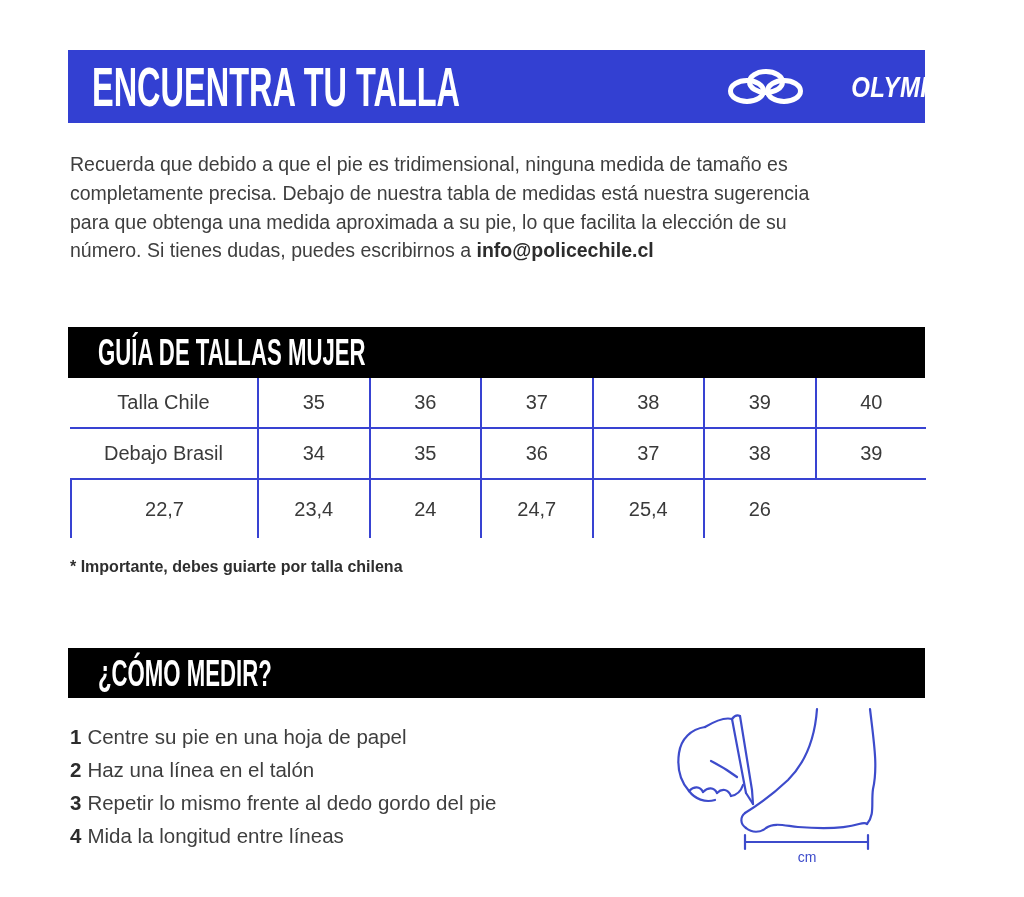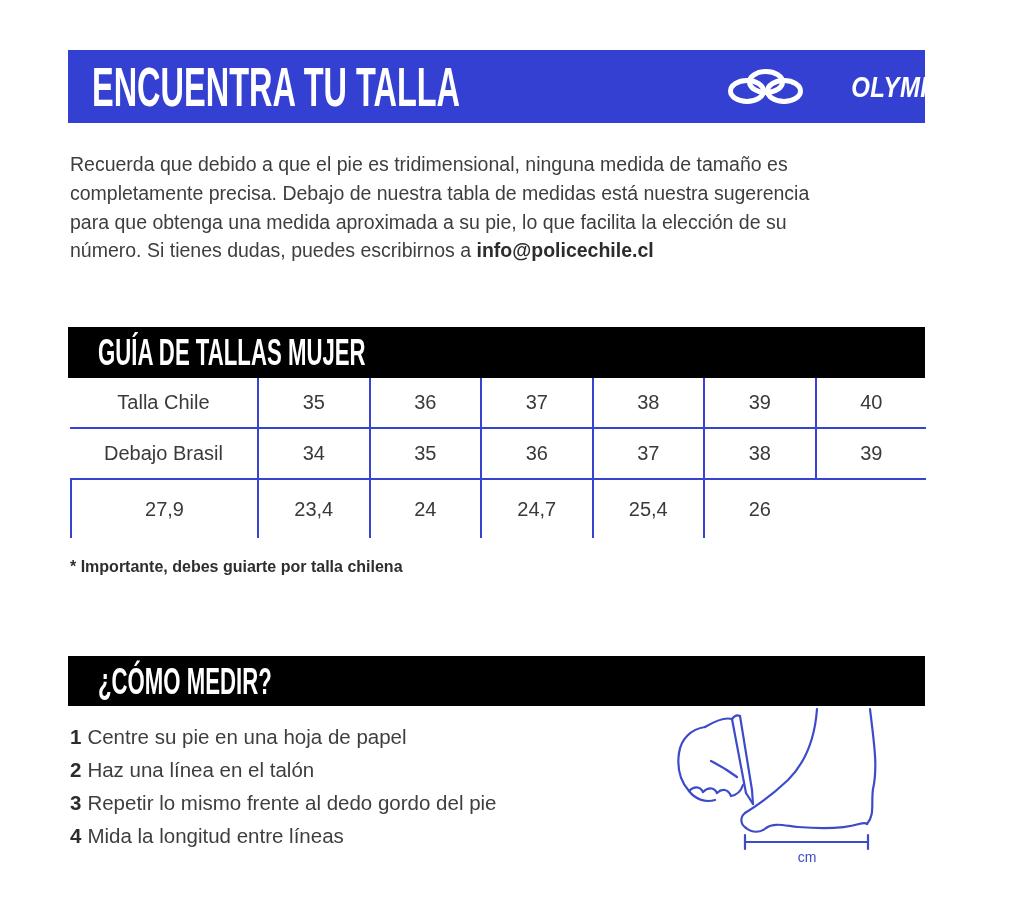--- a/index.html
+++ b/index.html
@@ -35,21 +35,21 @@
   .black-bar{
     position:absolute;left:68px;width:857px;height:51px;background:#000000;
     display:flex;align-items:center;padding-left:30px;box-sizing:border-box;
   }
   .black-bar .bar-title{
     color:#ffffff;font-weight:bold;font-size:37px;line-height:1;
     display:inline-block;transform:scaleX(0.60);transform-origin:left center;
     white-space:nowrap;
   }
   #bar-tallas{top:327px;}
-  #bar-medir{top:648px;height:50px;margin-top:8px;}
+  #bar-medir{top:648px;height:50px;}
   
   .size-table{
     position:absolute;left:70px;top:378px;width:856px;
     display:grid;grid-template-columns:187px repeat(6,1fr);
     grid-template-rows:51px 51px 58px;
   }
   .tc{
     display:flex;align-items:center;justify-content:center;
     font-size:20px;color:#3a3a3a;box-sizing:border-box;
   }
@@ -108,21 +108,21 @@
     <div class="tc bline vline">40</div>
 
     <div class="tc bline">Debajo Brasil</div>
     <div class="tc bline vline">34</div>
     <div class="tc bline vline">35</div>
     <div class="tc bline vline">36</div>
     <div class="tc bline vline">37</div>
     <div class="tc bline vline">38</div>
     <div class="tc bline vline">39</div>
 
-    <div class="tc vline">27,9</div>
+    <div class="tc vline">22,7</div>
     <div class="tc vline">23,4</div>
     <div class="tc vline">24</div>
     <div class="tc vline">24,7</div>
     <div class="tc vline">25,4</div>
     <div class="tc vline">26</div>
   </div>
 
   <div class="note">* Importante, debes guiarte por talla chilena</div>
 
   <div class="black-bar" id="bar-medir">

